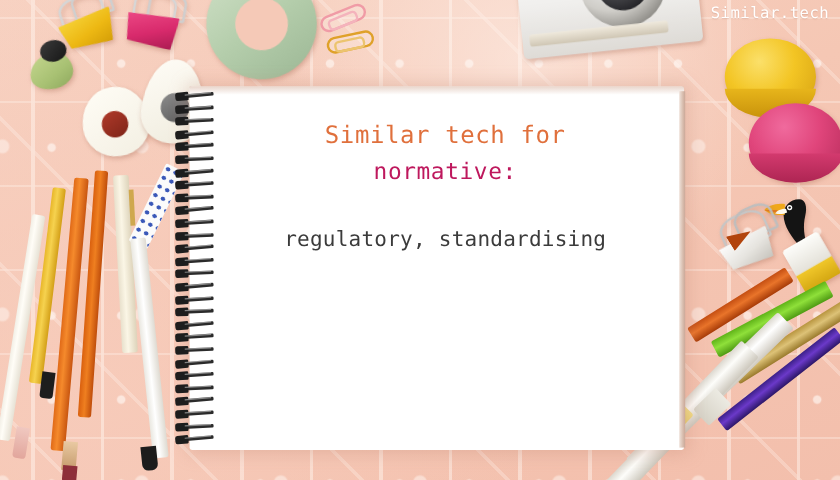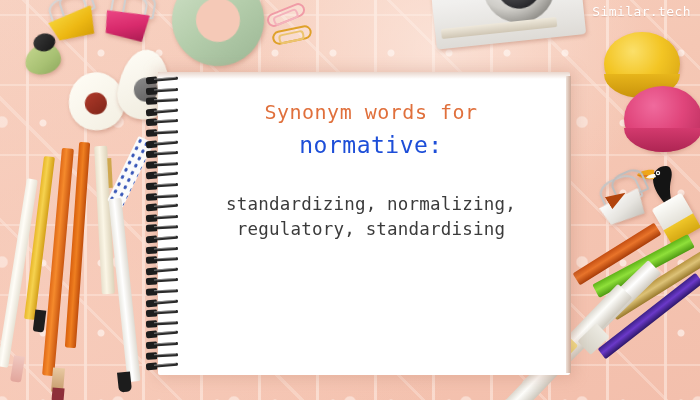--- a/index.html
+++ b/index.html
@@ -133,23 +133,23 @@
   }
   .title-line1 {
     font-family: "DejaVu Sans Mono", monospace;
     font-size: 20px;
     letter-spacing: 0.5px;
     color: #e0703c;
     margin: 14px 0 0 0;
   }
   .title-line2 {
     font-family: "DejaVu Sans Mono", monospace;
-    font-size: 23px;
+    font-size: 19px;
     letter-spacing: 0.5px;
-    color: #1d4ed8;
+    color: #be185d;
     margin: 8px 0 0 0;
   }
   .words {
     margin-top: 34px;
     font-family: "DejaVu Sans Mono", monospace;
     font-size: 17.5px;
     line-height: 25px;
     color: #3b3b3b;
     letter-spacing: 0.2px;
   }
@@ -535,23 +535,22 @@
         <i class="gloss"></i>
       </div>
       <div class="coil" style="top: 286.2px; transform: rotate(-5deg);">
         <i class="bar"></i>
         <i class="knob"></i>
         <i class="gloss"></i>
       </div>
     </div>
 
   <div class="note-text">
-    <div class="title-line1">Synonym words for</div>
+    <div class="title-line1">Similar tech for</div>
     <div class="title-line2">normative:</div>
     <div class="words" id="word-list">
-        <div>standardizing, normalizing,</div>
         <div>regulatory, standardising</div>
       </div>
   </div>
 
   <div class="watermark">Similar.tech</div>
 
 </div>
 
 </body></html>

